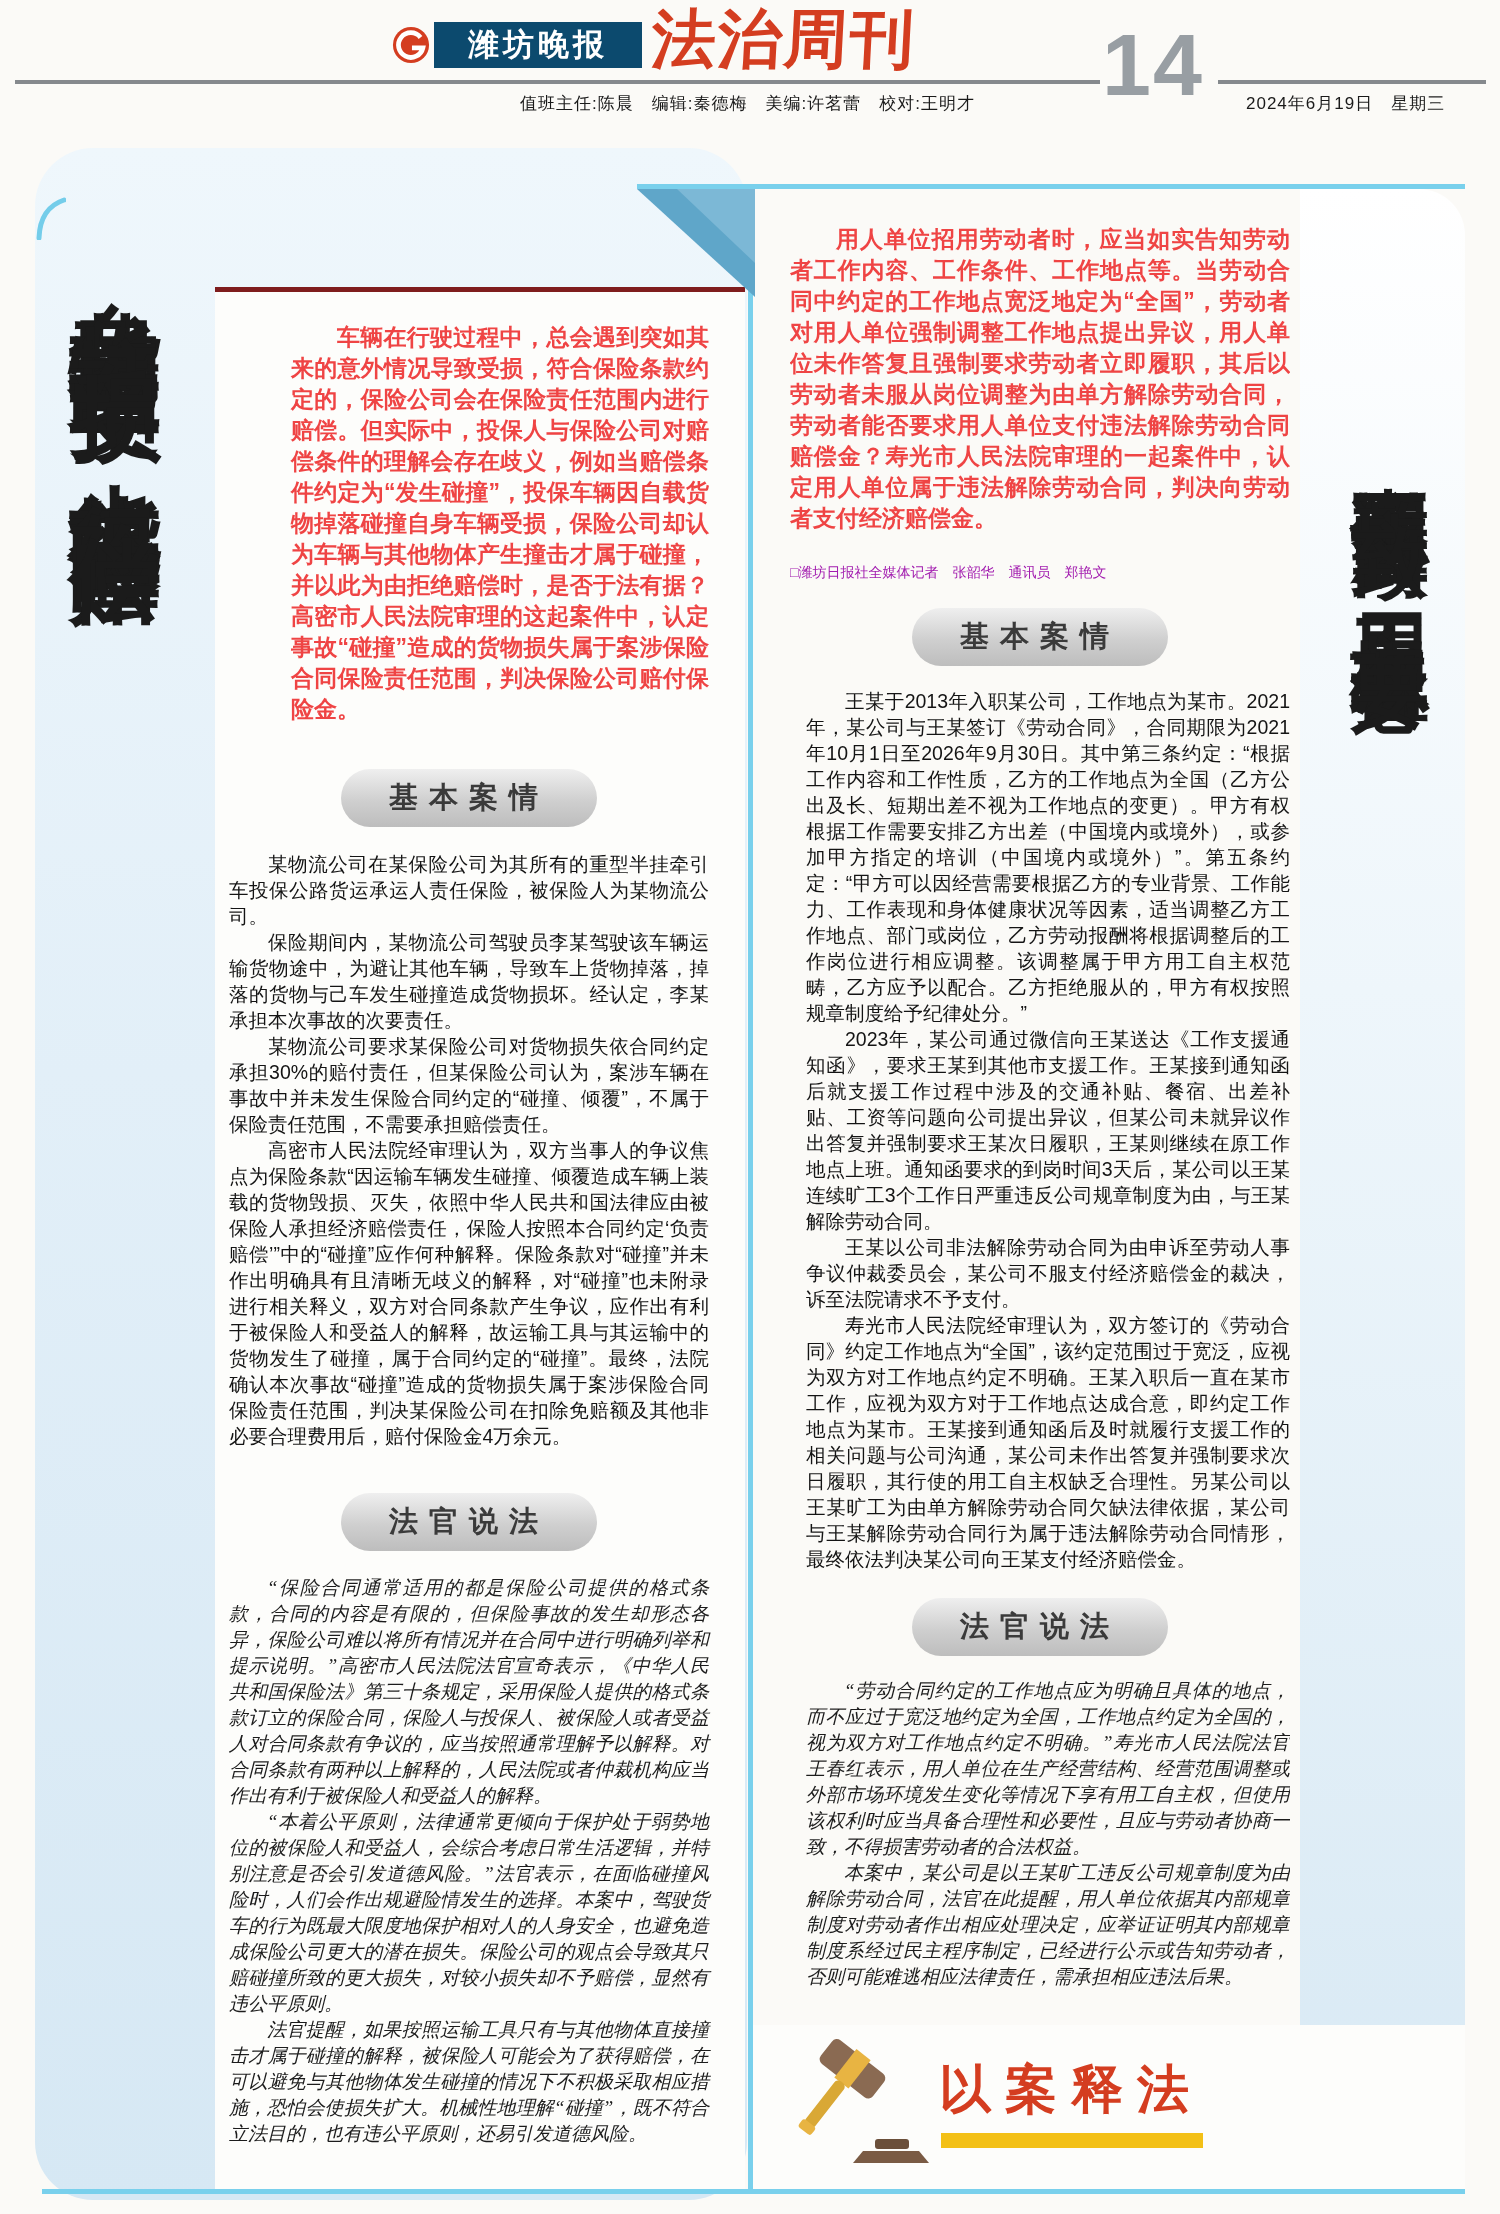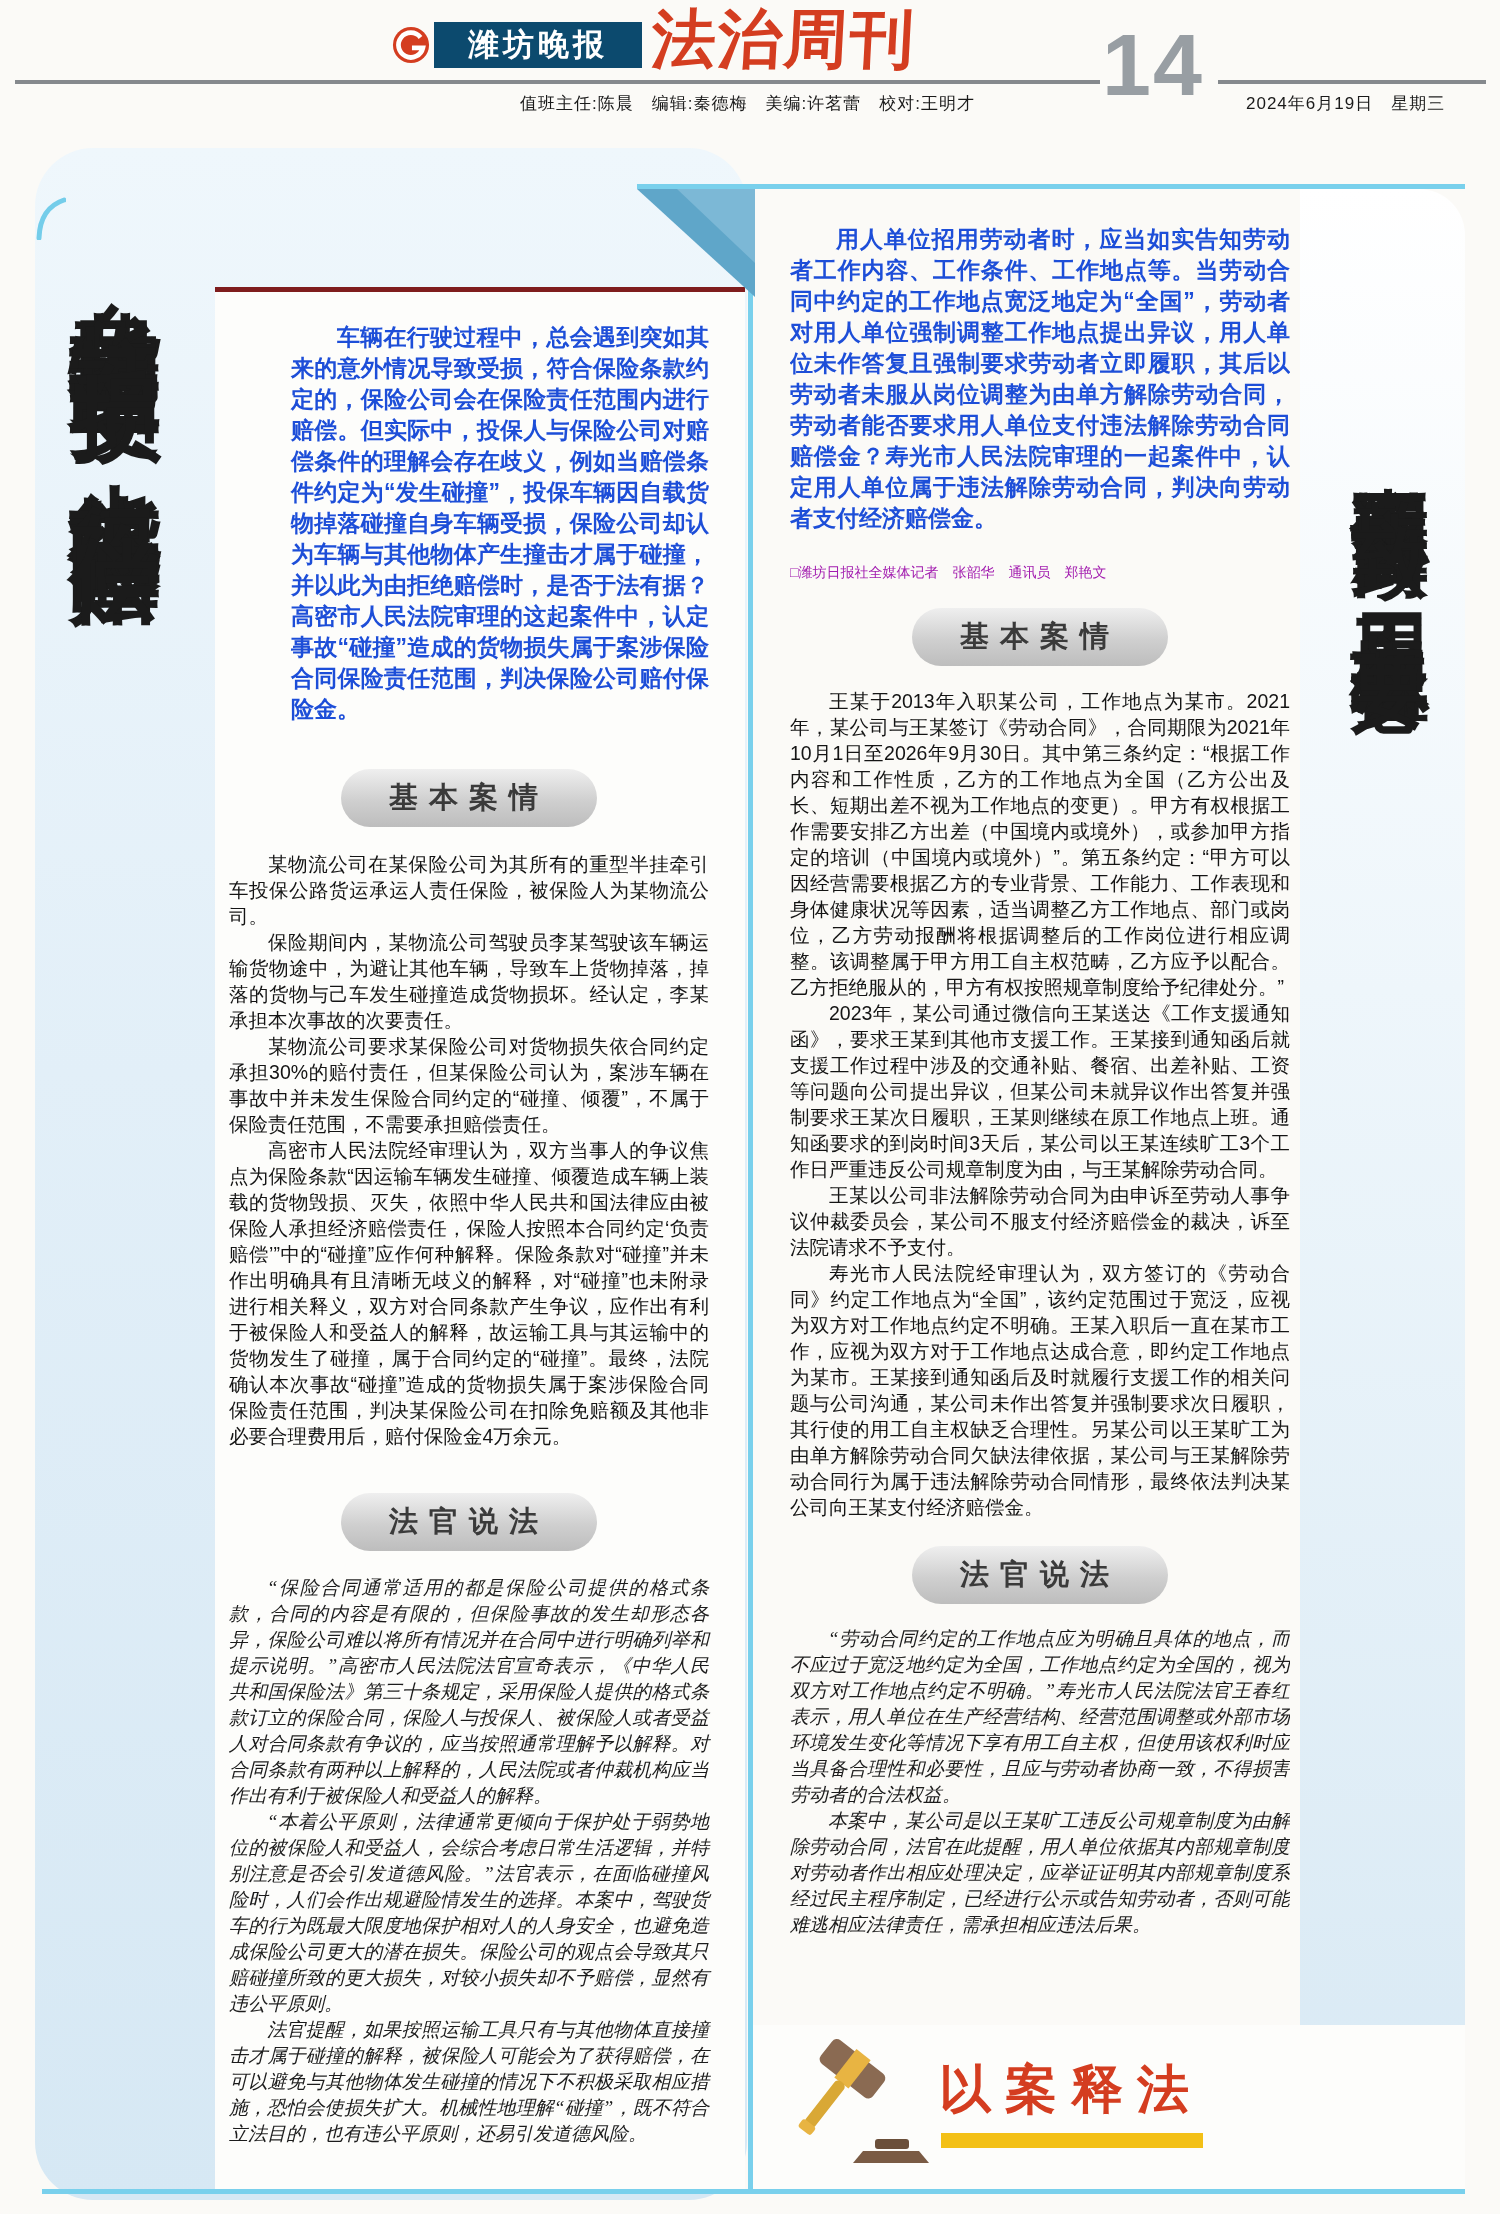--- a/index.html
+++ b/index.html
@@ -22,21 +22,21 @@
                color:#989ea3; letter-spacing:2px; }
   .staff-line { position:absolute; left:520px; top:92px; font-size:17px; color:#1a1a1a; letter-spacing:1px; }
   .date-line { position:absolute; left:1246px; top:92px; font-size:17px; color:#1a1a1a; letter-spacing:1px; }
 
   
   .v-headline { position:absolute; writing-mode:vertical-rl; text-orientation:upright;
                 font-weight:bold; color:#1b1b1b; }
   .v-headline.left { left:54px; top:228px; height:1940px; font-size:92px; letter-spacing:8px; }
   .v-headline.right { left:1338px; top:424px; height:1750px; font-size:78px; letter-spacing:5px; }
 
-  .intro { font-weight:bold; font-size:23px; line-height:31px; color:#1d4ed8;
+  .intro { font-weight:bold; font-size:23px; line-height:31px; color:#ef4444;
            text-indent:2em; text-align:justify; }
   .byline { font-size:14px; color:#a21caf; }
   .pill { display:block; width:fit-content; margin:0 auto; padding:9px 48px; border-radius:40px;
           background:linear-gradient(180deg,#efefef 0%,#cfcfcf 55%,#bdbdbd 100%);
           color:#3a3a3a; font-size:29px; font-weight:bold; letter-spacing:11px; }
   .body p { text-indent:2em; font-size:19.5px; line-height:26px; color:#141414; text-align:justify; }
   .body.kaiti p { font-family:"Liberation Serif",serif; font-style:italic; font-size:19px; line-height:26px; color:#1c1c1c; }
 
   
   .left-panel { position:absolute; left:35px; top:148px; width:712px; height:2052px;
@@ -58,21 +58,21 @@
   .fold { position:absolute; left:637px; top:189px; width:118px; height:112px; }
 
   
   .headline-strip { position:absolute; left:1300px; top:189px; width:165px; height:2000px;
                     border-top-right-radius:46px;
                     background:linear-gradient(180deg,#ffffff 0%,#eef6fb 40%,#d8e9f4 100%); }
   .right-col { position:absolute; left:790px; top:196px; width:500px; height:1820px; overflow:hidden; }
   .right-col .intro { margin-top:28px; }
   .right-col .byline { margin-top:30px; }
   .right-col .pill { margin-top:26px; }
-  .right-col .body { margin-top:22px; }
+  .right-col .body { margin-top:22px;margin-left:16px; }
 
   
   .footer-box { position:absolute; left:753px; top:2025px; width:712px; height:164px; background:#fdfdfb; }
   .gavel { position:absolute; left:38px; top:6px; width:140px; height:140px; }
   .footer-label { position:absolute; left:186px; top:30px; font-size:52px; font-weight:bold;
                   color:#d43d20; letter-spacing:14px; }
   .yellow-bar { position:absolute; left:188px; top:108px; width:262px; height:15px; background:#f3c016; }
 </style>
 </head>
 <body>

